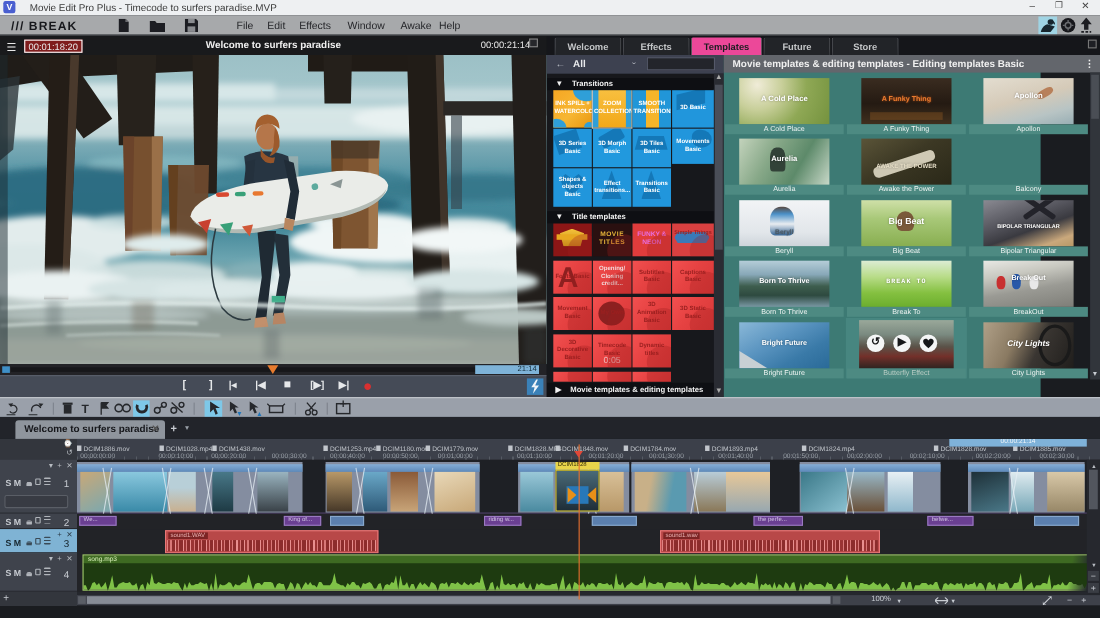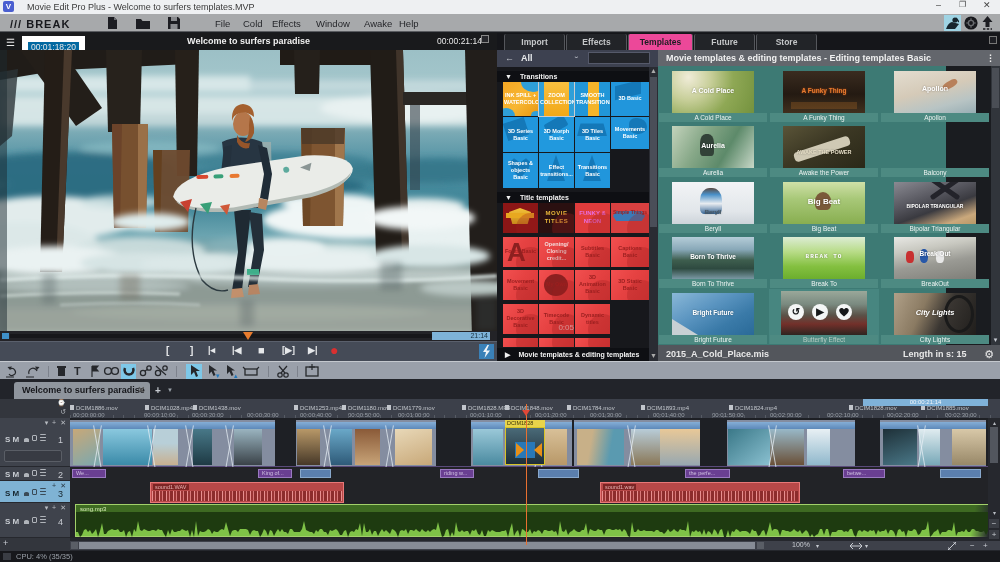--- a/index.html
+++ b/index.html
@@ -102,42 +102,42 @@
 .th21{background:linear-gradient(180deg,#d8c8a8,#988868);}
 #songclip { position:absolute; left:5px; top:1px; width:916px; height:33px; background:linear-gradient(180deg,#3e6a22 0 8px,#7fc247 8px 100%); border:1px solid #a2d06a; }
 
 </style>
 </head>
 <body>
 <div id="stage">
 
   <div class="abs" id="titlebar">
     <div id="appicon">V</div>
-    <div class="ttext">Movie Edit Pro Plus - Welcome to surfers templates.MVP</div>
+    <div class="ttext">Movie Edit Pro Plus - Timecode to surfers paradise.MVP</div>
     <div class="winbtn" style="left:936px;">–</div>
     <div class="winbtn" style="left:959px; font-size:8px;">❐</div>
     <div class="winbtn" style="left:983px;">✕</div>
   </div>
 
   <div class="abs" id="menubar">
     <div id="magixlogo">/// BREAK</div>
     <svg class="mbicon" style="left:106px; top:3px;" width="12" height="12" viewBox="0 0 12 12">
         <path d="M2 0 h6 l3 3 v9 h-9 z" fill="#1c1d22"></path>
         <path d="M8 0 l3 3 h-3 z" fill="#6a6c70"></path>
       </svg>
     <svg class="mbicon" style="left:136px; top:4px;" width="14" height="11" viewBox="0 0 14 11">
         <path d="M0 1 h5 l1.5 2 h7.5 v8 h-14 z" fill="#1c1d22"></path>
       </svg>
     <svg class="mbicon" style="left:168px; top:3px;" width="12" height="12" viewBox="0 0 12 12">
         <path d="M0 0 h10 l2 2 v10 h-12 z" fill="#1c1d22"></path>
         <rect x="3" y="0" width="6" height="4" fill="#8a8c90"></rect>
         <rect x="2.5" y="7" width="7" height="5" fill="#8a8c90"></rect>
       </svg>
     <div class="mitem" style="left:215px;">File</div>
-    <div class="mitem" style="left:243px;">Cold</div>
+    <div class="mitem" style="left:243px;">Edit</div>
     <div class="mitem" style="left:272px;">Effects</div>
     <div class="mitem" style="left:316px;">Window</div>
     <div class="mitem" style="left:364px;">Awake</div>
     <div class="mitem" style="left:399px;">Help</div>
     <div style="position:absolute; left:944px; top:1px; width:17px; height:16px; background:#9fd4e4;"></div>
     <svg style="position:absolute; left:946px; top:3px;" width="13" height="12" viewBox="0 0 13 12">
         <circle cx="9" cy="3" r="2.6" fill="#17262e"></circle>
         <path d="M0 12 Q2 6 6 5 L13 7 L9 12 Z" fill="#17262e"></path>
         <path d="M10 1 L13 5" stroke="#17262e" stroke-width="1.4"></path>
       </svg>
@@ -150,21 +150,21 @@
       </svg>
     <svg style="position:absolute; left:981px; top:2px;" width="13" height="14" viewBox="0 0 13 14">
         <path d="M6.5 0 L11.5 6 H8.5 V11 H4.5 V6 H1.5 Z" fill="#1c1d22"></path>
         <path d="M2 13 H11" stroke="#1c1d22" stroke-width="1.6" stroke-dasharray="2.4 1.4"></path>
       </svg>
 
   </div>
 
   <div class="abs" id="pvheader">
     <div class="tc" style="left:6px; top:4px; font-size:10px;">☰</div>
-    <div class="tc" style="left:22px; border:6px solid #ffffff; padding:0 3px; background:#0369a1;">00:01:18:20</div>
+    <div class="tc" style="left:22px; border:1px solid #ffffff; padding:0 3px; background:#7f1d1d;">00:01:18:20</div>
     <div id="pvtitle">Welcome to surfers paradise</div>
     <div class="tc" style="left:437px;">00:00:21:14</div>
     <div class="tc" style="left:481px; top:2px; width:8px; height:8px; border:1px solid #888; background:#26272b;"></div>
   </div>
 
   <div class="abs" id="video">
   <svg width="497" height="281" viewBox="0 0 497 281">
     <defs>
       <linearGradient id="sea" x1="0" y1="0" x2="0" y2="1">
         <stop offset="0" stop-color="#9cc0c6"></stop>
@@ -332,21 +332,21 @@
     <div class="tbtn" style="left:258px; font-size:11px; top:2px;">■</div>
     <div class="tbtn" style="left:282px; font-size:9px;">[▶]</div>
     <div class="tbtn" style="left:308px; font-size:9px;">▶|</div>
     <div class="tbtn" style="left:330px; color:#d83030; font-size:14px; top:0px;">●</div>
     <div style="position:absolute; right:3px; top:2px; width:15px; height:15px; background:#3a81b8;"><svg width="15" height="15" viewBox="0 0 15 15">
           <path d="M8.5 1 L4 8 H7 L5.5 14 L11 6.5 H7.5 L10 1 Z" fill="#f0f4f8"></path>
         </svg></div>
   </div>
 
   <div class="abs" id="tabrow">
-    <div class="tab" style="left:7px; width:61px;">Import</div>
+    <div class="tab" style="left:7px; width:61px;">Welcome</div>
     <div class="tab" style="left:69px; width:61px;">Effects</div>
     <div class="tab sel" style="left:131px; width:65px;">Templates</div>
     <div class="tab" style="left:197px; width:61px;">Future</div>
     <div class="tab" style="left:259px; width:61px;">Store</div>
     <div style="position:absolute; left:492px; top:3px; width:8px; height:8px; border:1px solid #777; background:#1e1f24;"></div>
   </div>
 
   <div class="abs" id="midpanel">
     <div id="filterrow">
       <span style="position:absolute; left:8px; top:3px; color:#c0c4cc; font-size:9px;">←</span>
@@ -448,21 +448,21 @@
         </div>
       <div class="ncell" style="left:114px; top:220px; width:38px;">
           <b>3D Static Basic</b>
         </div>
 
       <div class="ncell" style="left:6px; top:254px;">
           <b>3D Decorative Basic</b>
         </div>
       <div class="ncell" style="left:42px; top:254px;">
           <b>Timecode Basic</b>
-          <u style="position:absolute;left:0;right:0;bottom:2px;font-size:8px;color:#f0c0c0;text-align:right;text-decoration:none;">0:05</u>
+          <u style="position:absolute;left:0;right:0;bottom:2px;font-size:8px;color:#f0c0c0;text-align:center;text-decoration:none;">0:05</u>
         </div>
       <div class="ncell" style="left:78px; top:254px;">
           <b>Dynamic titles</b>
         </div>
       <div class="ncell" style="left:6px; top:288px; height:9px;"></div>
       <div class="ncell" style="left:42px; top:288px; height:9px;"></div>
       <div class="ncell" style="left:78px; top:288px; height:9px;"></div>
     </div>
     <div class="sechdr" style="top:21px;"><span style="margin-left:8px;">▼</span><span style="margin-left:8px;">Transitions</span></div>
     <div class="sechdr" style="top:142px;"><span style="margin-left:8px;">▼</span><span style="margin-left:8px;">Title templates</span></div>
@@ -583,25 +583,20 @@
         <div class="rimg" style="background:linear-gradient(115deg,#b0a088 0%,#8a7a62 35%,#3a3632 60%,#201e1c 100%);">
             <i style="position:absolute; right:2px; top:2px; width:30px; height:38px; border:3px solid #1a1a1a; border-radius:50%;"></i>
             <span class="rtxt" style="font-size:7.5px; font-style:italic;">City Lights</span>
           </div>
         <div class="rlabel">City Lights</div>
       </div>
     </div>
     <div style="position:absolute; left:333px; top:16px; width:9px; height:279px; background:#31353b;">
       <div style="position:absolute; left:1px; top:2px; width:7px; height:40px; background:#4a4e55;"></div>
       <div style="position:absolute; left:0; bottom:1px; color:#c8ccd2; font-size:7px; text-align:center; width:9px;">▾</div>
-    </div>
-    <div id="rpfoot">
-      <span style="margin-left:8px; font-weight:bold;">2015_A_Cold_Place.mis</span>
-      <span style="position:absolute; left:245px; font-weight:bold;">Length in s: 15</span>
-      <span style="position:absolute; right:6px; font-size:11px;">⚙</span>
     </div>
   </div>
 
   <div class="abs" id="toolbar">
     <svg width="1000" height="18" viewBox="0 0 1000 18">
       <g fill="none" stroke="#26282c" stroke-width="1.2">
         <path d="M10 7 a3.5 3.5 0 1 1 -1 5"></path>
           <path d="M29 12 a3.5 3.5 0 1 1 8 -3"></path>
       </g>
       <path d="M10 8 l-2.5 -3 l4.5 -0.5 z" fill="#26282c"></path>
@@ -820,17 +815,13 @@
         <div class="hctl">▾ + ✕</div>
         <div class="trow" style="top:13px;">S M <i class="tic l"></i><i class="tic"></i><i class="tic f"></i></div>
         <div class="tnum" style="top:14px;">4</div>
       </div>
       <div style="position:absolute; left:0; top:139px; width:70px; height:13px; background:#33363d;">
         <span style="position:absolute; left:3px; top:0px; color:#c8ccd2; font-size:9px;">+</span>
       </div>
     </div>
   </div>
 
-  <div class="abs" id="statusbar">
-    <span style="position:absolute; left:3px; top:2px; width:8px; height:7px; background:#3a3d44;"></span>
-    <span style="position:absolute; left:16px; top:1px; font-size:7.5px;">CPU: 4% (35/35)</span>
-  </div>
 </div>
 
 </body></html>

